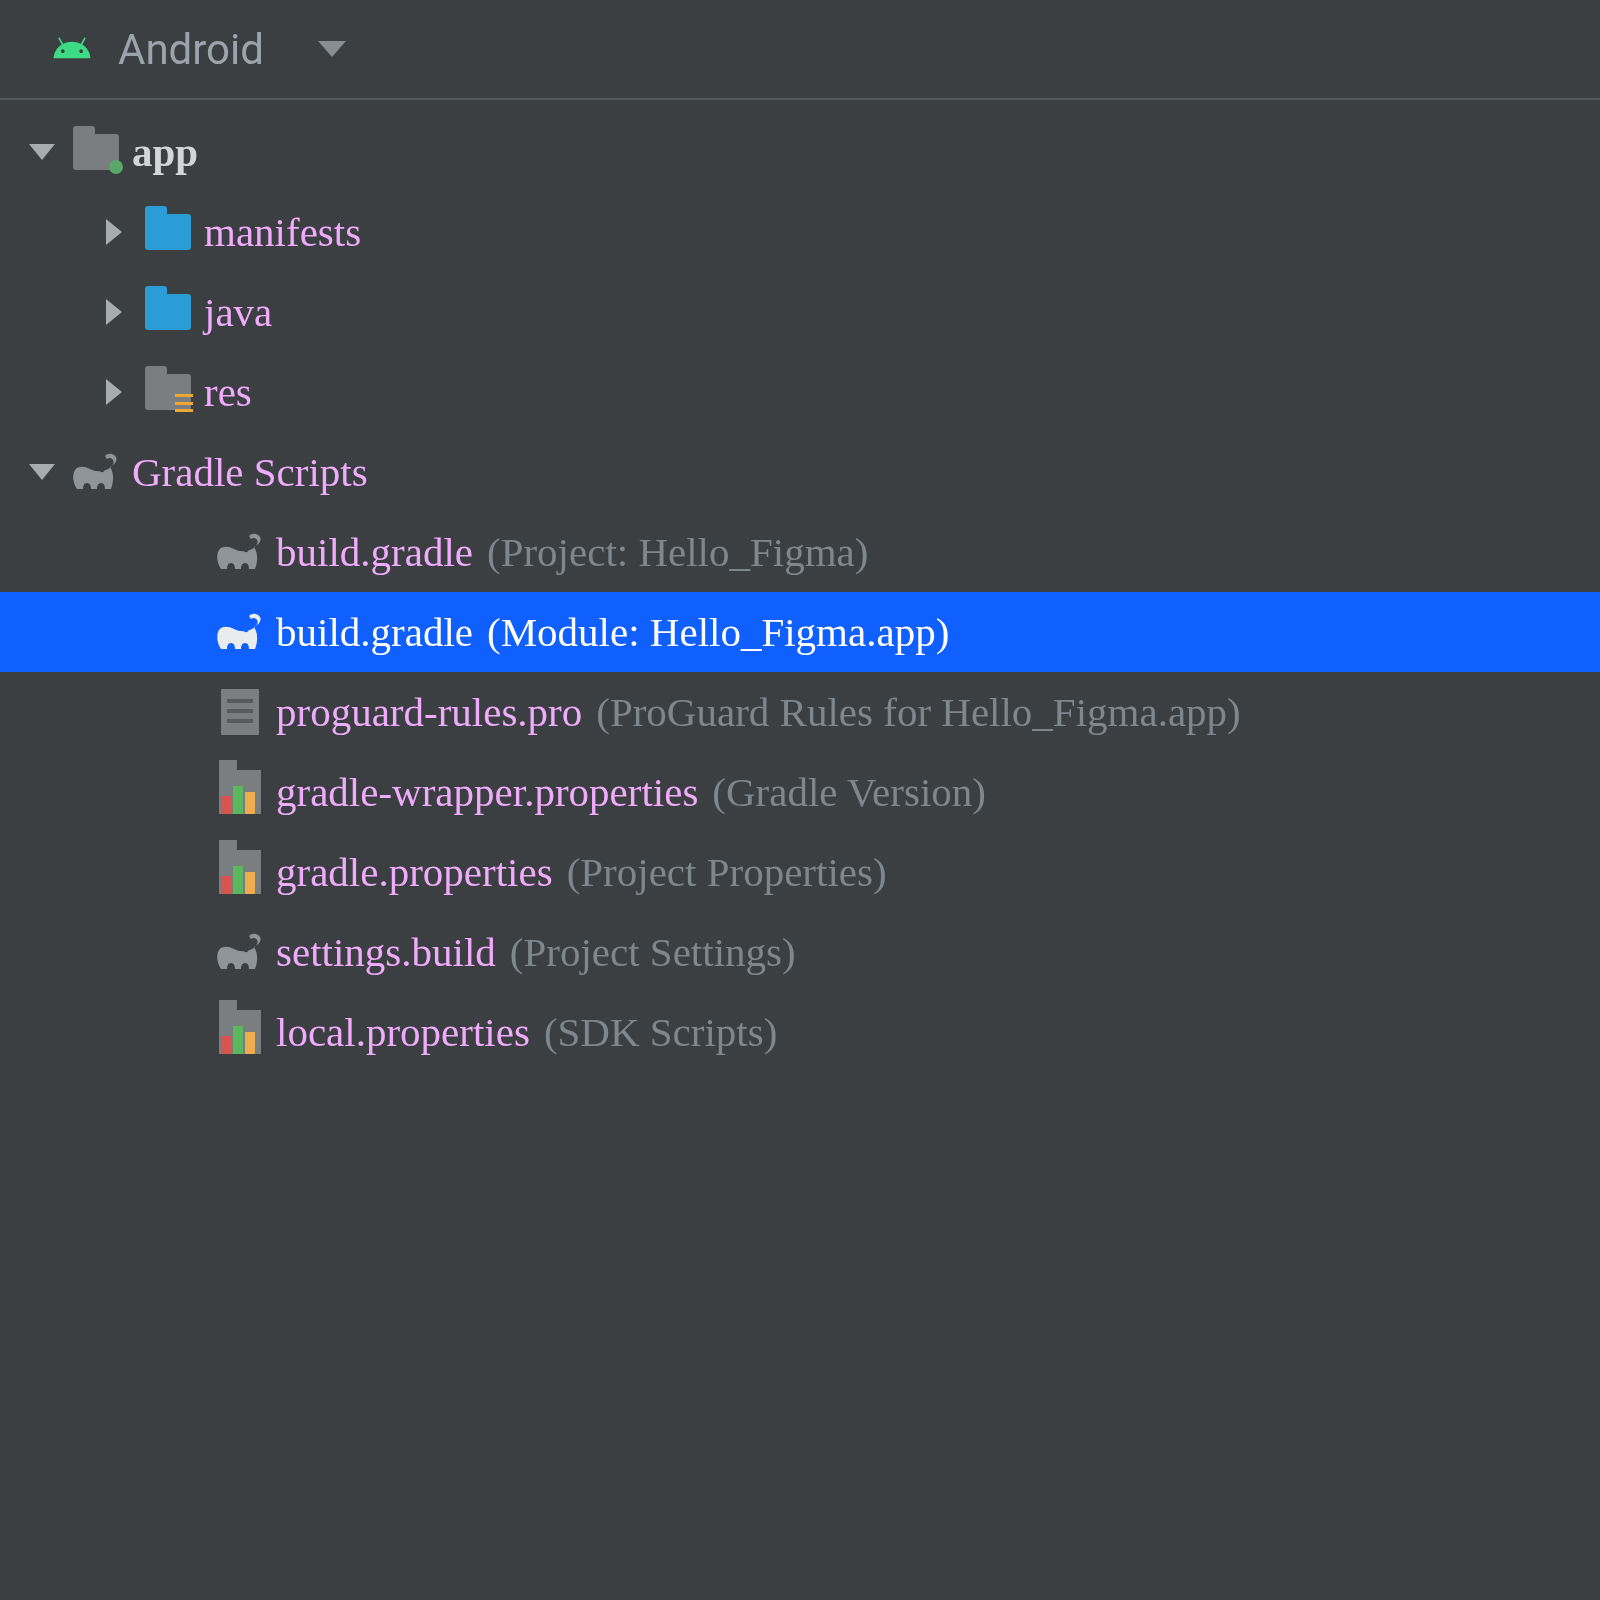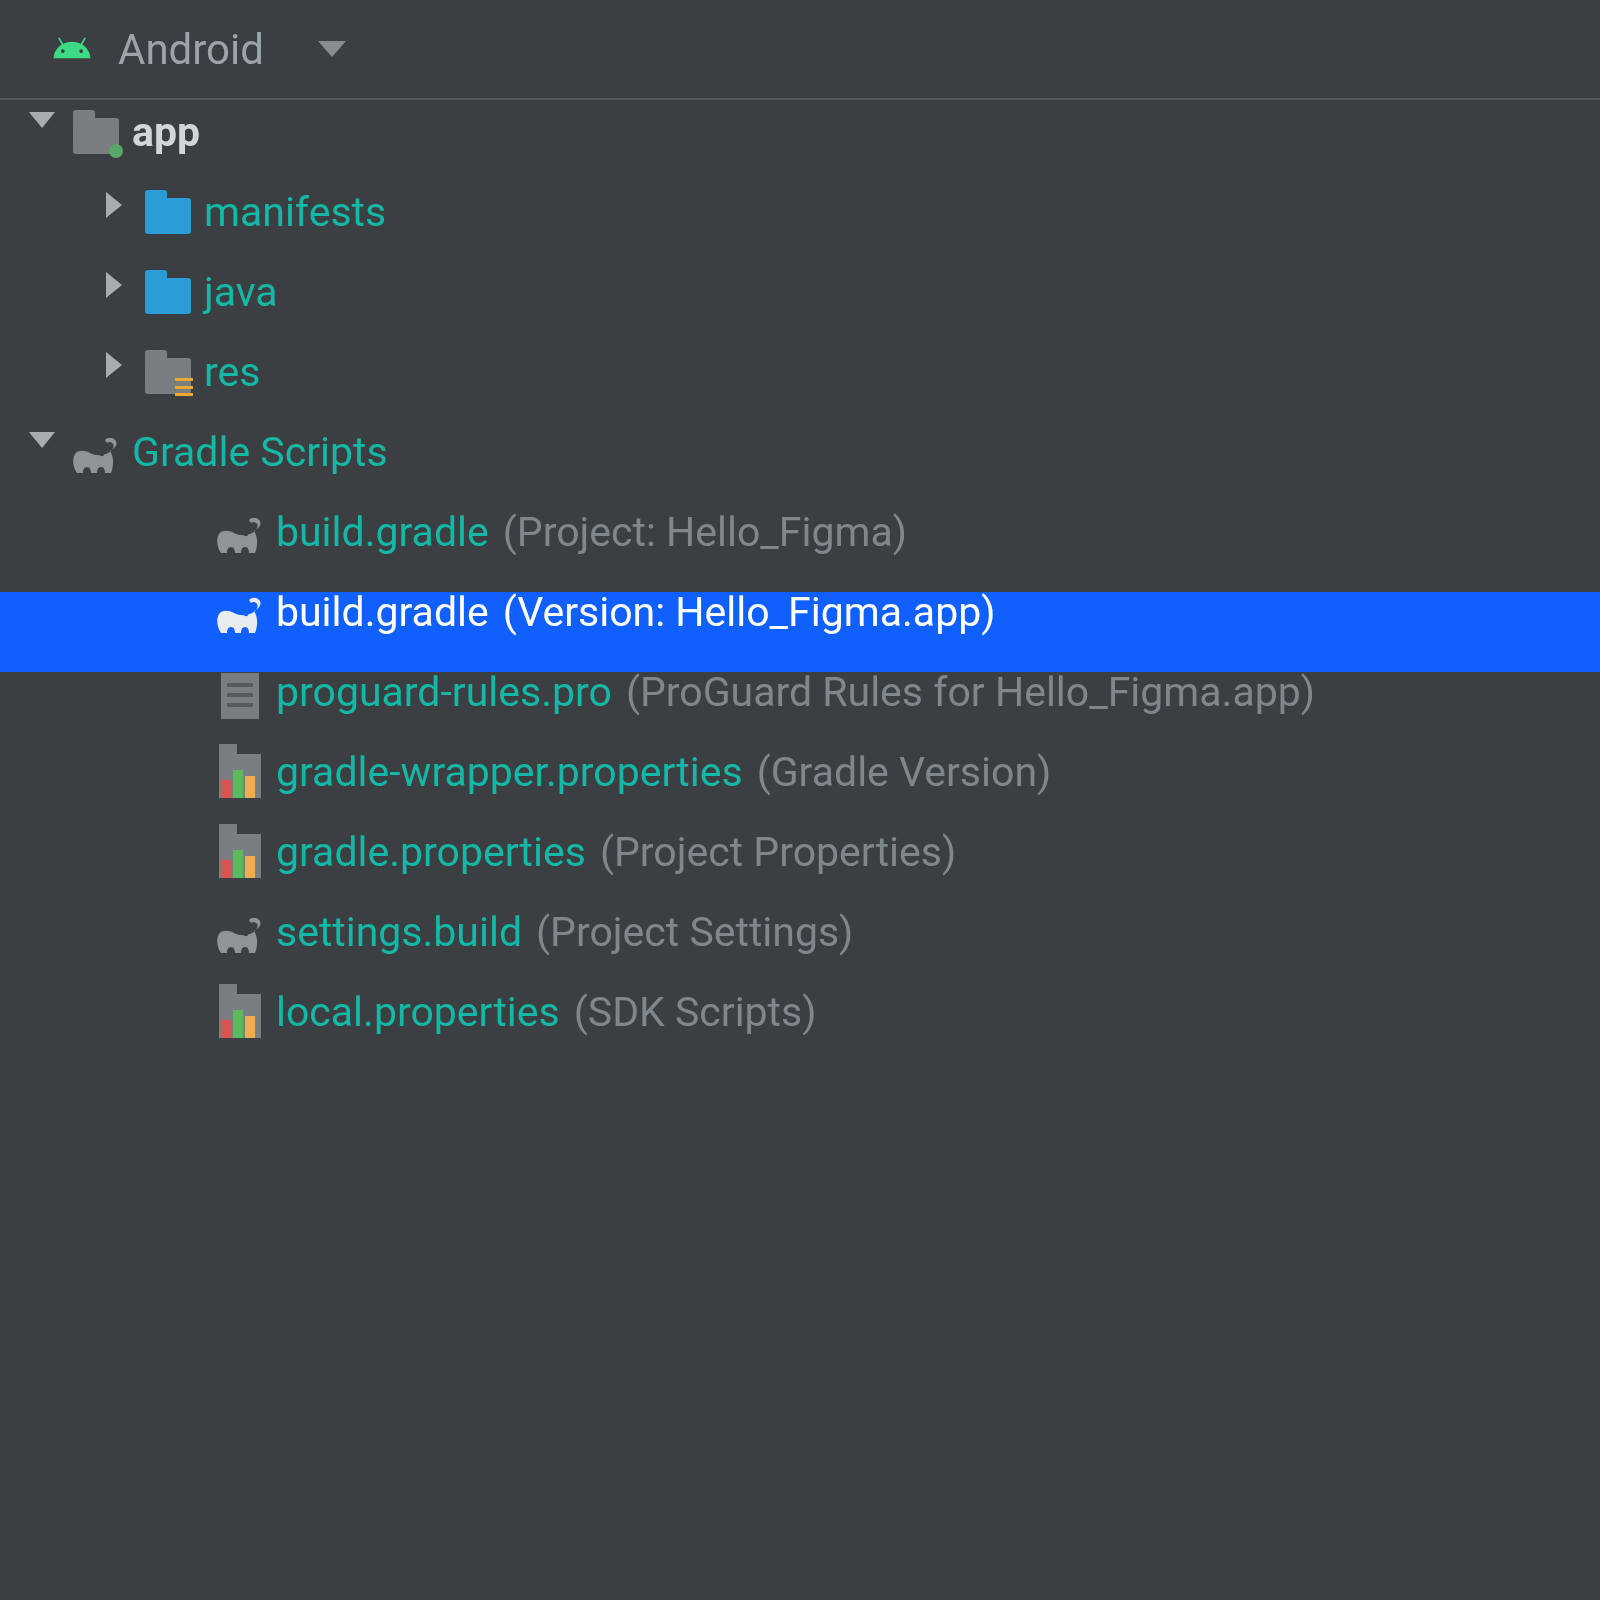--- a/index.html
+++ b/index.html
@@ -48,23 +48,25 @@
 
   
   .tree {
     flex: 1;
     padding-top: 12px;
     font-size: 41px;
     line-height: 1.0;
   }
   .row {
     display: flex;
+    align-items: center;
     height: 80px;
     white-space: nowrap;
     gap: 10px;
+    font-family: Liberation Serif, serif;
   }
   .row.selected {
     background: #1060ff;
   }
   .row.selected .name,
   .row.selected .hint { color: #ffffff; }
   .spacer-arrow { width: 36px; display:flex; justify-content:center;}
   .arrow {
     width: 0; height: 0;
     display: inline-block;
@@ -81,21 +83,21 @@
   }
   .icon-slot {
     width: 52px;
     height: 48px;
     display: flex;
     align-items: center;
     justify-content: center;
     position: relative;
     flex: none;
   }
-  .name { color: #14b8a6; }
+  .name { color: #f0abfc; }
   .name.bold { font-weight: 700; color: #d2d6d8;}
   .hint { color: #7f868c; margin-left: 4px; }
 
   
   .lv0 { padding-left: 24px; }
   .lv1 { padding-left: 96px; }
   .lv2 { padding-left: 168px; }
 
   
   .folder {
@@ -260,21 +262,21 @@
           <span class="spacer-arrow"></span>
           <span class="icon-slot">
             <span class="elephant">
               <svg viewBox="0 0 48 38" width="48" height="38">
                 <path fill="#e8ecef" d="M44 4c-3-4-8-4-11-1l2 3c2-2 5-1 6 1 2 3-1 7-5 9-6 3-12 3-18 0C12 13 6 13 3 17c-3 5-2 13 2 19h6c0-3 1-6 4-6s4 3 4 6h6c0-3 1-6 4-6s4 3 4 6h6c3-8 3-16-1-22 4-2 8-6 6-10z"></path>
                 <circle cx="30" cy="17" r="2.2" fill="#1060ff"></circle>
               </svg>
             </span>
           </span>
           <span class="name">build.gradle</span>
-          <span class="hint">(Version: Hello_Figma.app)</span>
+          <span class="hint">(Module: Hello_Figma.app)</span>
         </div>
         <div class="row lv2">
           <span class="spacer-arrow"></span>
           <span class="icon-slot">
             <span class="txtfile"></span>
           </span>
           <span class="name">proguard-rules.pro</span>
           <span class="hint">(ProGuard Rules for Hello_Figma.app)</span>
         </div>
         <div class="row lv2">

